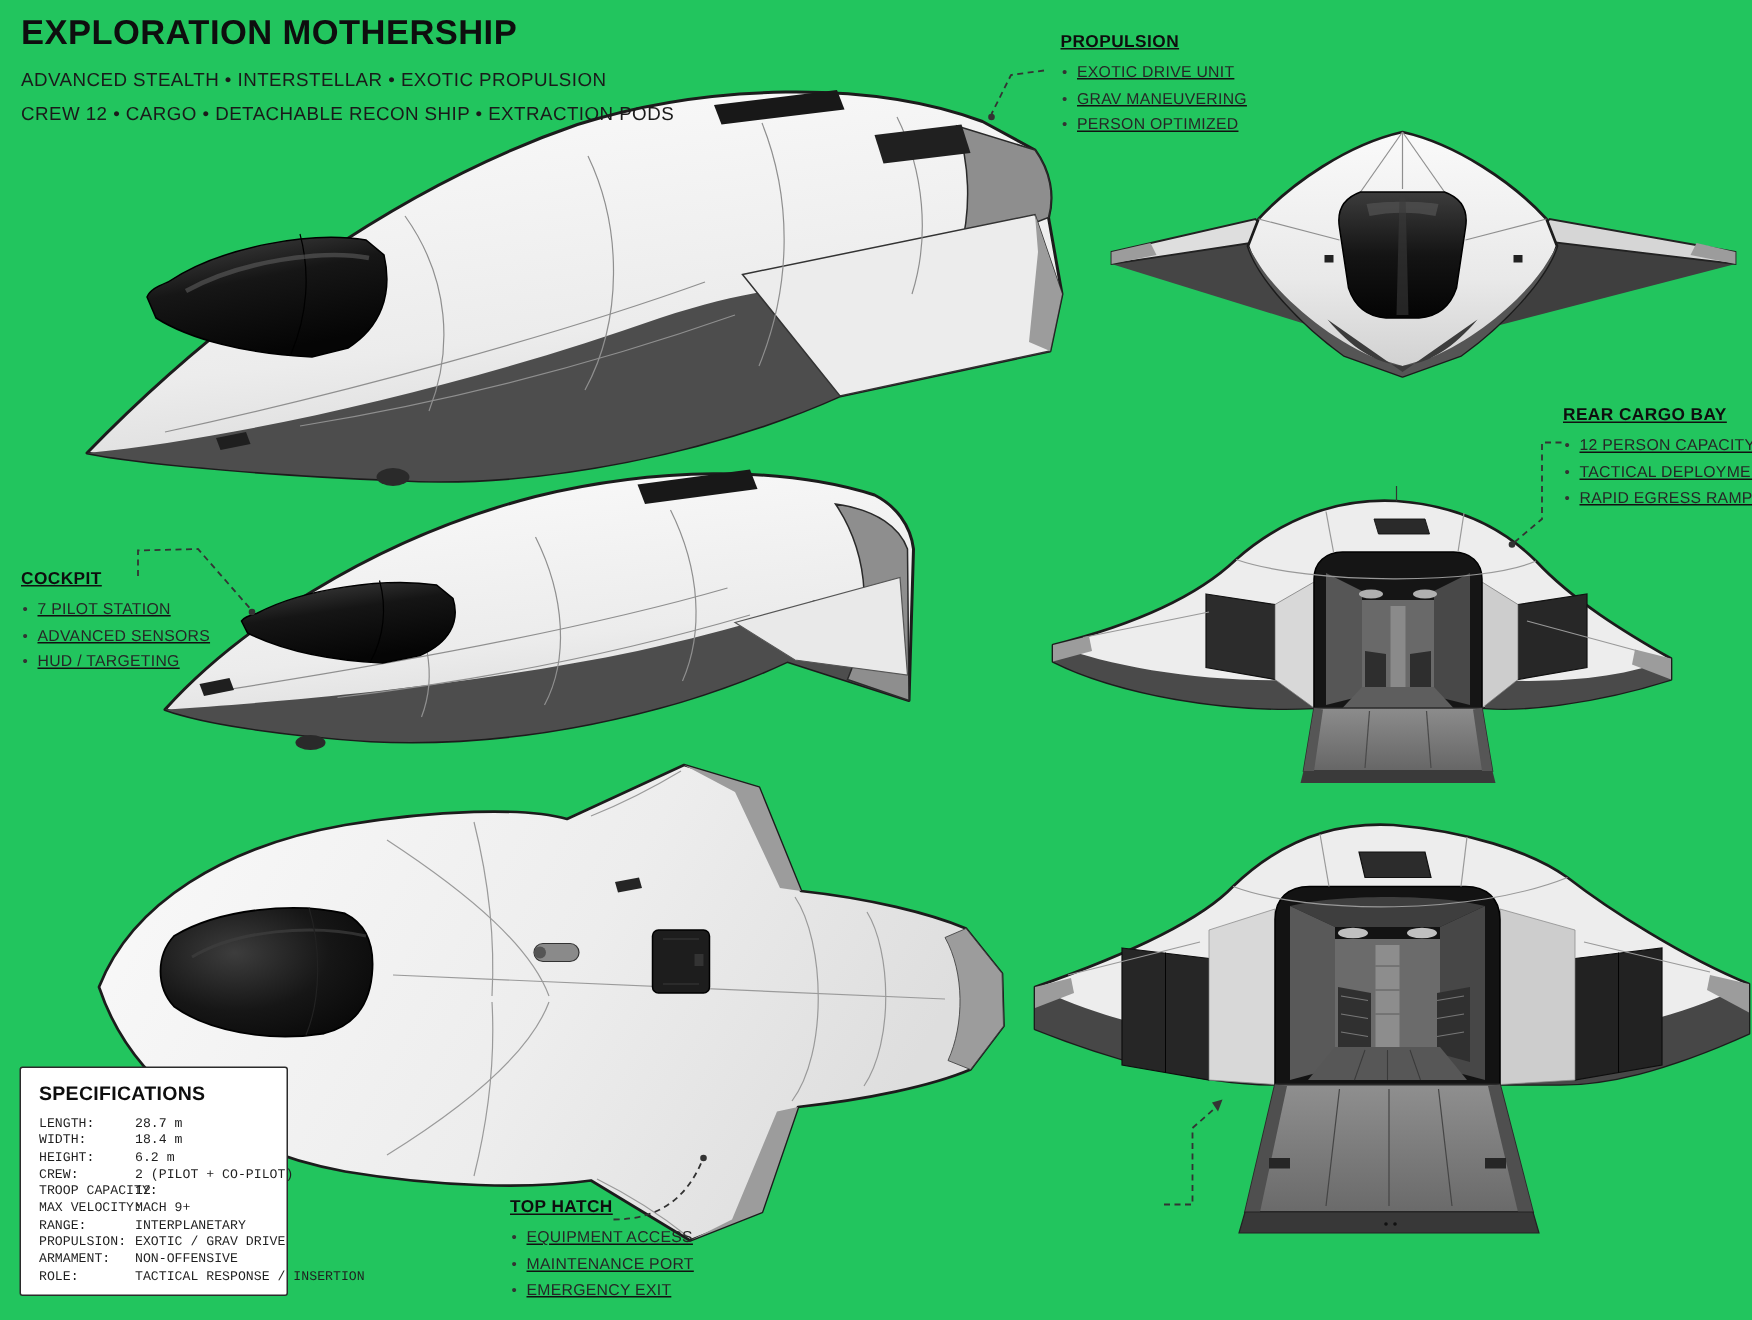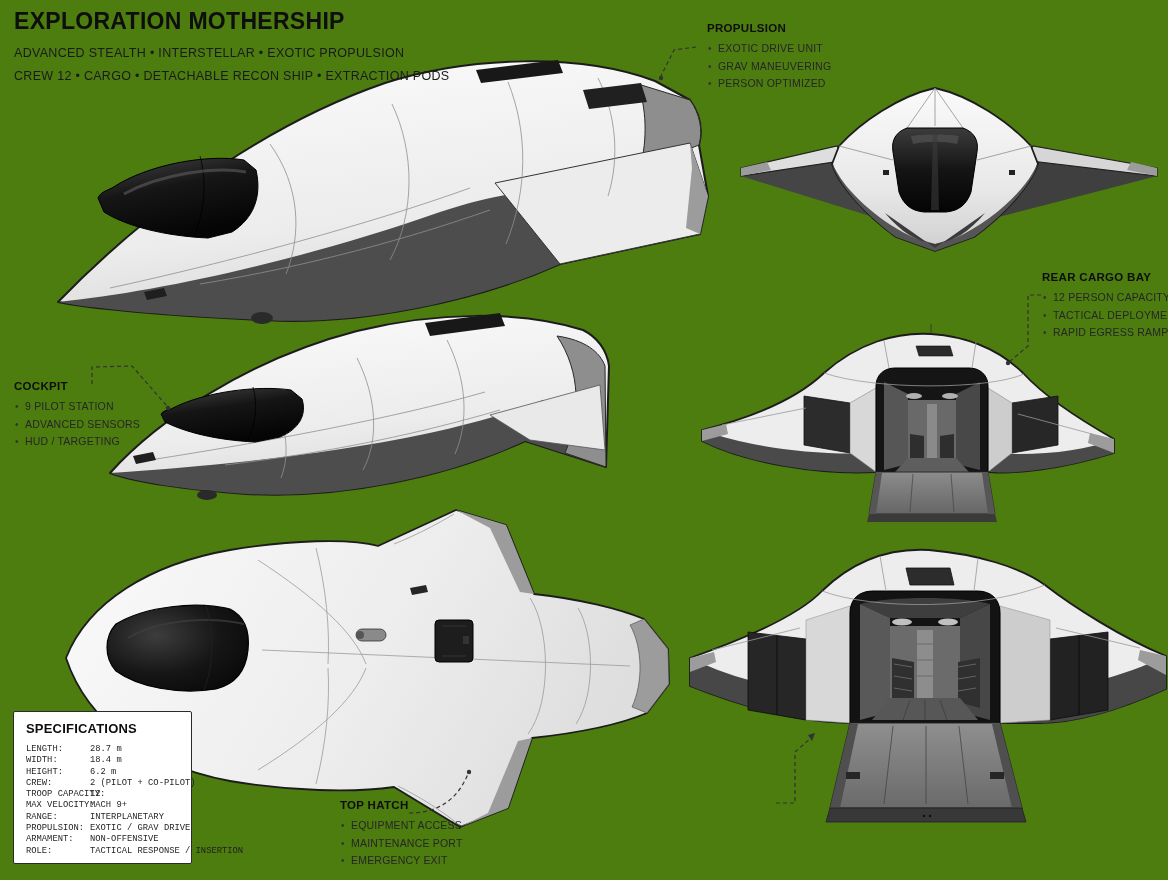--- a/index.html
+++ b/index.html
@@ -1,25 +1,25 @@
 <!DOCTYPE html>
 <html><head>
 <meta charset="utf-8">
 <style>
   html,body{margin:0;padding:0;background:#ffffff;}
   .canvas{
-    position:relative;width:1168px;height:880px;background:#4d7c0f;
+    position:relative;width:1168px;height:880px;background:#22c55e;
     overflow:hidden;font-family:"Liberation Sans",sans-serif;color:#111;
   }
   
   .header{position:absolute;left:14px;top:8px;z-index:6;}
   .header h1{margin:0;font-size:23px;font-weight:700;letter-spacing:.3px;color:#0e0e0e;}
   .header .sub{margin-top:7px;font-size:12.5px;letter-spacing:.3px;color:#1a1a1a;line-height:23px;}
   
-  .callout{position:absolute;z-index:6;}
+  .callout{position:absolute;z-index:6;text-decoration:underline;}
   .callout h3{margin:0 0 6px 0;font-size:11.5px;font-weight:700;letter-spacing:.3px;color:#0e0e0e;}
   .callout ul{list-style:none;margin:0;padding:0;}
   .callout li{position:relative;padding-left:11px;font-size:10.5px;color:#262626;line-height:17.5px;letter-spacing:.2px;white-space:nowrap;}
   .callout li::before{content:"•";position:absolute;left:1px;top:0;color:#333;font-size:10px;}
   
   .spec-box{
     position:absolute;left:13px;top:711px;width:179px;height:153px;z-index:7;
     background:#ffffff;border:1.6px solid #2b2b2b;border-radius:2px;
     box-sizing:border-box;padding:9px 6px 0 12px;
   }
@@ -313,21 +313,21 @@
     <ul>
       <li>12 PERSON CAPACITY</li>
       <li>TACTICAL DEPLOYMENT</li>
       <li>RAPID EGRESS RAMP</li>
     </ul>
   </div>
 
   <div class="callout" style="left:14px;top:380px;">
     <h3>COCKPIT</h3>
     <ul>
-      <li>9 PILOT STATION</li>
+      <li>7 PILOT STATION</li>
       <li>ADVANCED SENSORS</li>
       <li>HUD / TARGETING</li>
     </ul>
   </div>
 
   <div class="callout" style="left:340px;top:799px;">
     <h3>TOP HATCH</h3>
     <ul>
       <li>EQUIPMENT ACCESS</li>
       <li>MAINTENANCE PORT</li>

